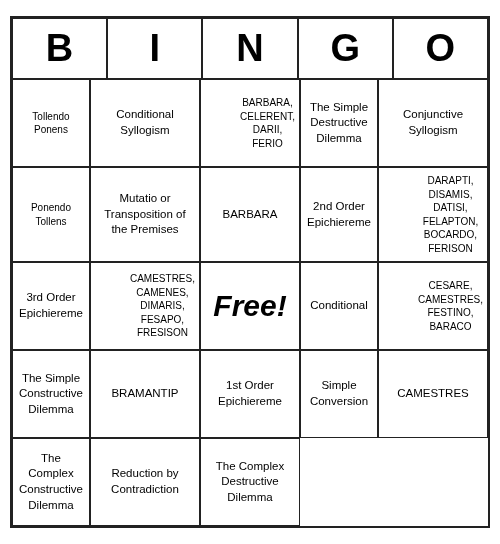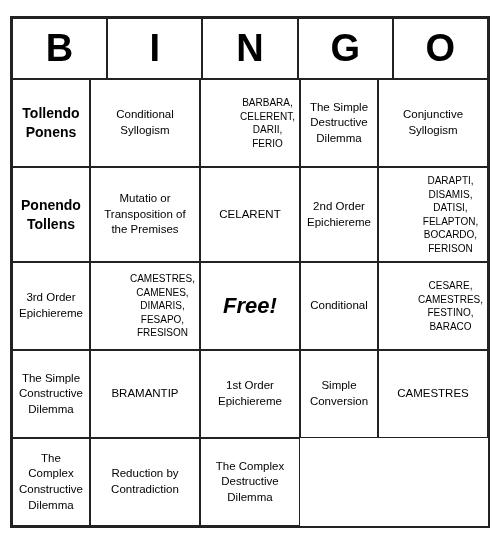--- a/index.html
+++ b/index.html
@@ -37,28 +37,28 @@
       min-height: 88px;
       display: flex;
       align-items: center;
       justify-content: center;
       text-align: center;
       padding: 6px 4px;
       font-size: 11.5px;
       line-height: 1.35;
     }
     .bingo-cell.free {
-      font-size: 22px;
+      font-size: 30px;
       font-weight: bold;
       font-style: italic;
       text-align: right;
     }
     .bingo-cell.large-text {
-      font-size: 14px;
-      font-weight: bold;
+      font-size: 10px;
+      font-weight: normal;
     }
     .bingo-cell.small-text {
       font-size: 10px;
       padding-left: 39px;
     }
   </style>
 </head>
 <body>
 
 <div class="bingo-card">
@@ -70,21 +70,21 @@
       <div class="bingo-header-cell">O</div>
     </div>
   <div class="bingo-grid">
   <div class="bingo-cell large-text">Tollendo Ponens</div>
       <div class="bingo-cell">Conditional Syllogism</div>
       <div class="bingo-cell small-text">BARBARA, CELERENT, DARII, FERIO</div>
       <div class="bingo-cell">The Simple Destructive Dilemma</div>
       <div class="bingo-cell">Conjunctive Syllogism</div>
       <div class="bingo-cell large-text">Ponendo Tollens</div>
       <div class="bingo-cell">Mutatio or Transposition of the Premises</div>
-      <div class="bingo-cell">CELARENT</div>
+      <div class="bingo-cell">BARBARA</div>
       <div class="bingo-cell">2nd Order Epichiereme</div>
       <div class="bingo-cell small-text">DARAPTI, DISAMIS, DATISI, FELAPTON, BOCARDO, FERISON</div>
       <div class="bingo-cell">3rd Order Epichiereme</div>
       <div class="bingo-cell small-text">CAMESTRES, CAMENES, DIMARIS, FESAPO, FRESISON</div>
       <div class="bingo-cell free">Free!</div>
       <div class="bingo-cell">Conditional</div>
       <div class="bingo-cell small-text">CESARE, CAMESTRES, FESTINO, BARACO</div>
       <div class="bingo-cell">The Simple Constructive Dilemma</div>
       <div class="bingo-cell">BRAMANTIP</div>
       <div class="bingo-cell">1st Order Epichiereme</div>

